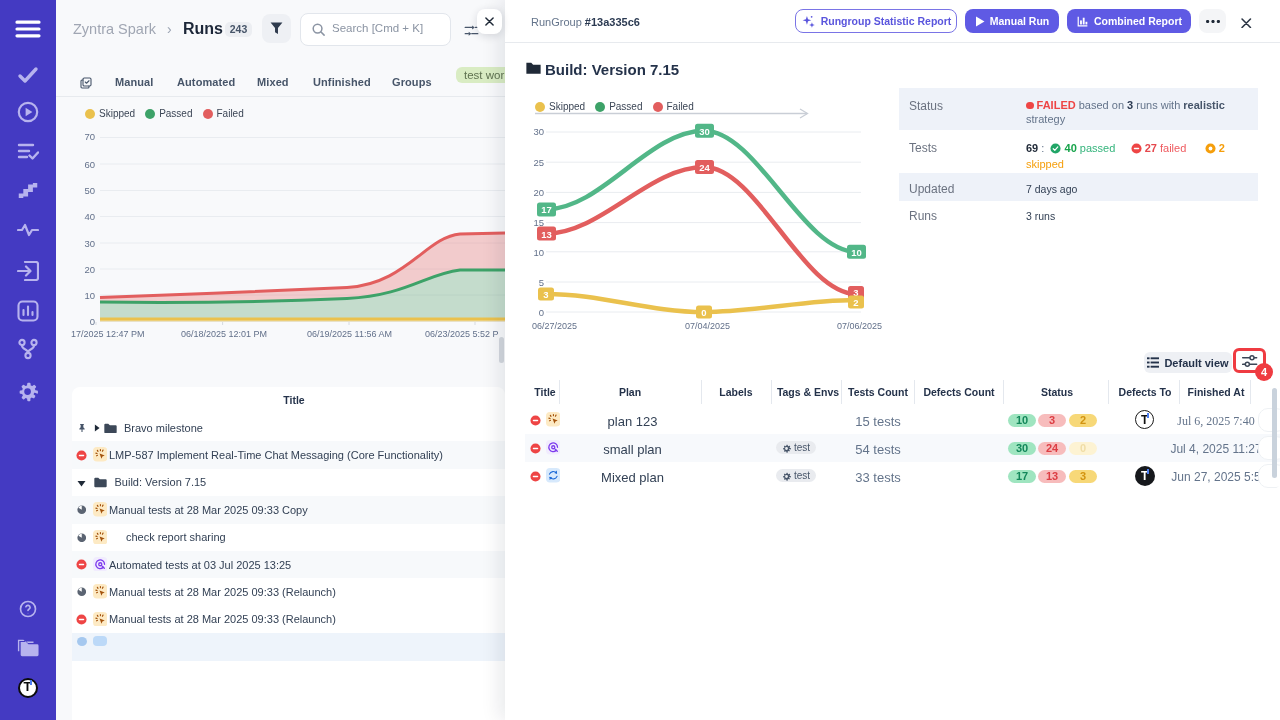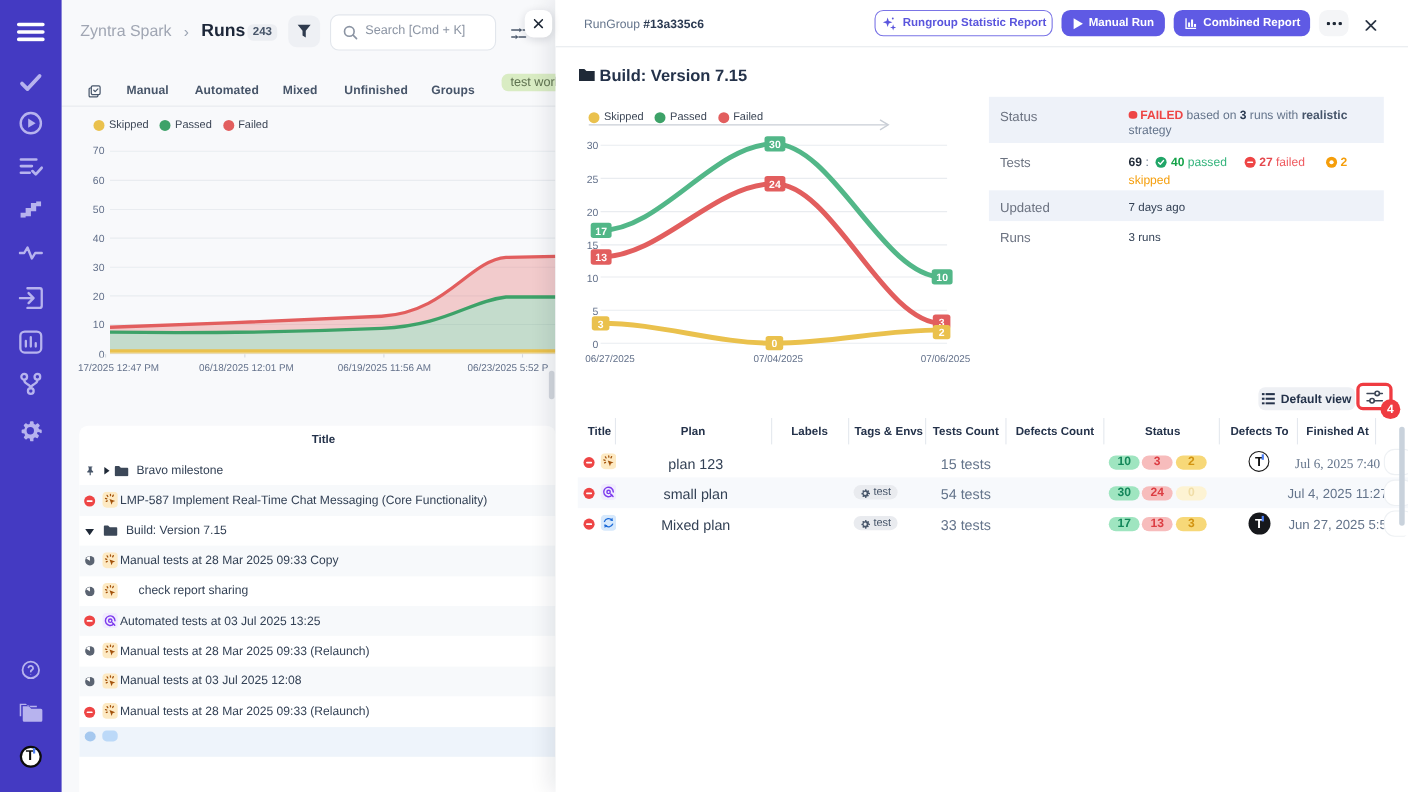--- a/index.html
+++ b/index.html
@@ -268,34 +268,20 @@
           <path d="M12 12 L12 2 A10 10 0 0 0 3.5 6.8 Z" fill="#fff"></path>
         </svg>
         <svg class="abs" style="left:20.5px;top:6px" width="14.5" height="14.5" viewBox="0 0 20 20">
           <rect width="20" height="20" rx="5.5" fill="#fdeac4"></rect>
           <path d="M9 9 L16.2 11.8 L12.9 13 L11.7 16.3 Z" fill="#a3520b"></path>
           <g stroke="#a3520b" stroke-width="1.6" stroke-linecap="round">
             <path d="M10.2 3.4 L10.3 5 M6 4.6 L6.9 6 M4 8.4 L5.6 8.9 M13.8 4.3 L13 5.8 M5 12.1 L6.2 11.5"></path>
           </g>
         </svg>
         <span class="txt" style="left:37px;">Manual tests at 28 Mar 2025 09:33 (Relaunch)</span>
-      </div>
-    <div class="lrow alt" id="r8">
-        <svg class="abs" style="left:4.5px;top:9px" width="9.5" height="9.5" viewBox="0 0 24 24">
-          <circle cx="12" cy="12" r="11" fill="#5b6472"></circle>
-          <path d="M12 12 L12 2 A10 10 0 0 0 3.5 6.8 Z" fill="#fff"></path>
-        </svg>
-        <svg class="abs" style="left:20.5px;top:6px" width="14.5" height="14.5" viewBox="0 0 20 20">
-          <rect width="20" height="20" rx="5.5" fill="#fdeac4"></rect>
-          <path d="M9 9 L16.2 11.8 L12.9 13 L11.7 16.3 Z" fill="#a3520b"></path>
-          <g stroke="#a3520b" stroke-width="1.6" stroke-linecap="round">
-            <path d="M10.2 3.4 L10.3 5 M6 4.6 L6.9 6 M4 8.4 L5.6 8.9 M13.8 4.3 L13 5.8 M5 12.1 L6.2 11.5"></path>
-          </g>
-        </svg>
-        <span class="txt" style="left:37px;">Manual tests at 03 Jul 2025 12:08</span>
       </div>
     <div class="lrow" id="r9">
         <svg class="abs" style="left:4px;top:8.5px" width="11" height="11" viewBox="0 0 24 24">
           <circle cx="12" cy="12" r="11" fill="#ee4545"></circle>
           <rect x="6" y="10.3" width="12" height="3.4" rx="1.7" fill="#fff"></rect>
         </svg>
         <svg class="abs" style="left:20.5px;top:6px" width="14.5" height="14.5" viewBox="0 0 20 20">
           <rect width="20" height="20" rx="5.5" fill="#fdeac4"></rect>
           <path d="M9 9 L16.2 11.8 L12.9 13 L11.7 16.3 Z" fill="#a3520b"></path>
           <g stroke="#a3520b" stroke-width="1.6" stroke-linecap="round">

